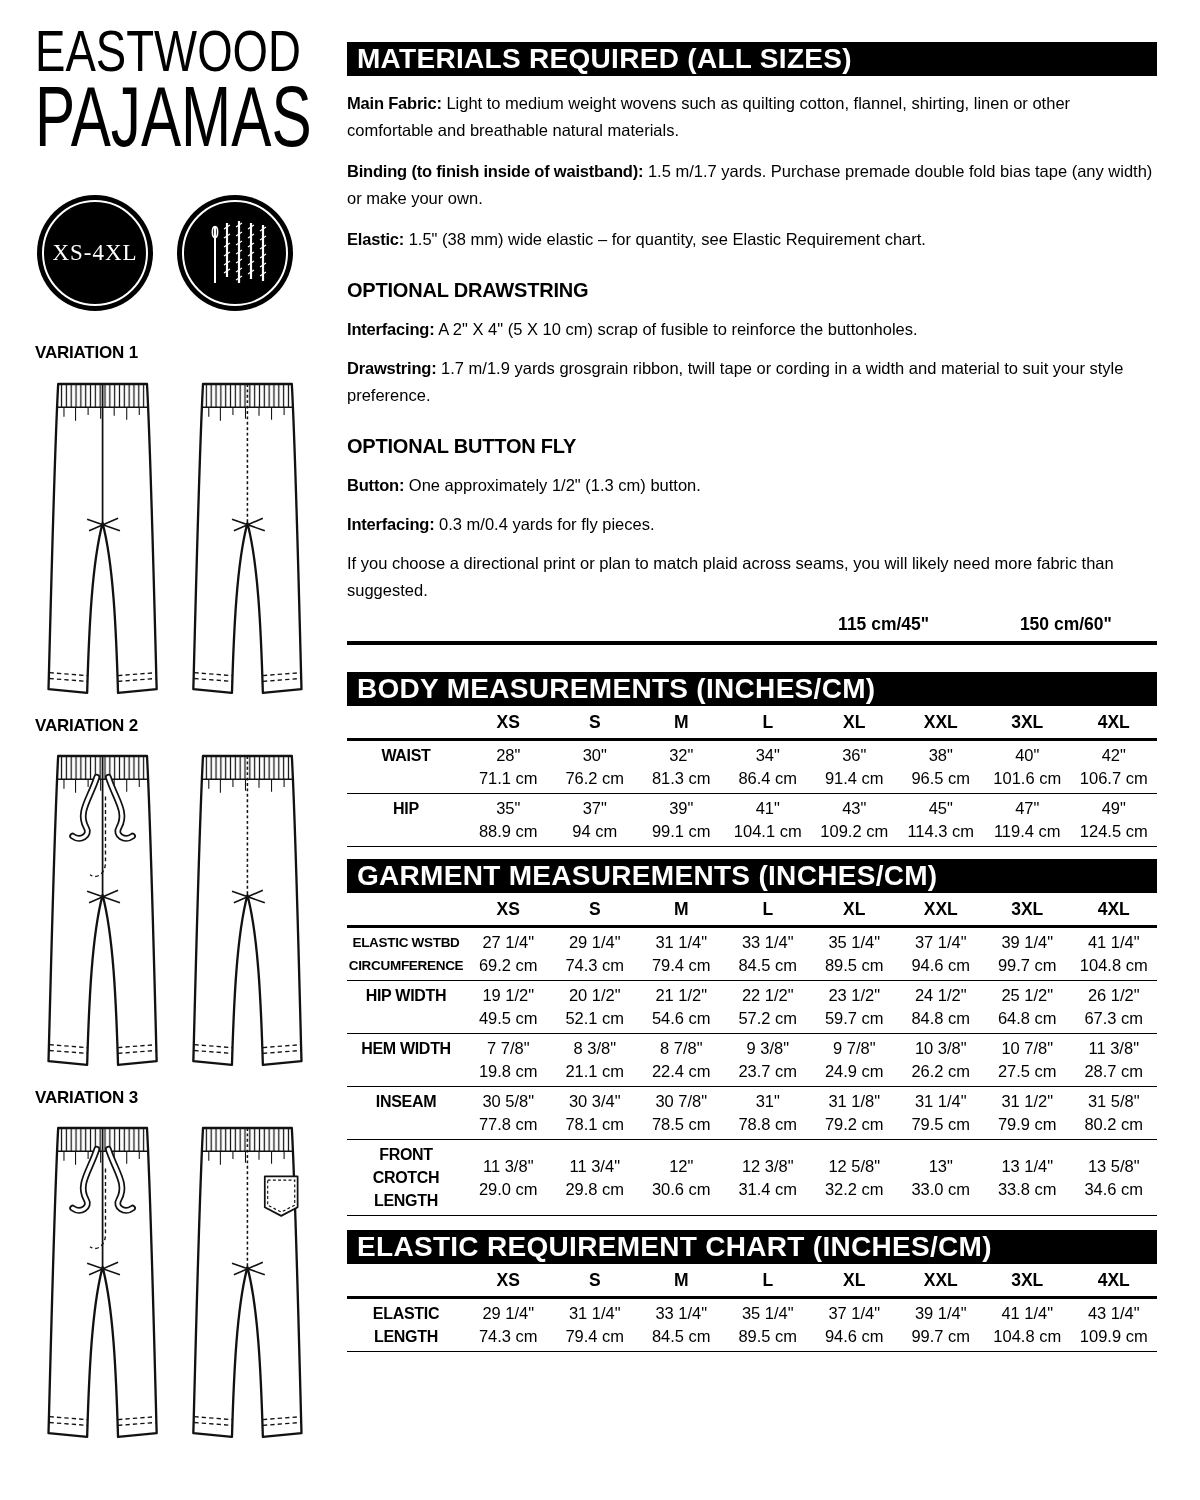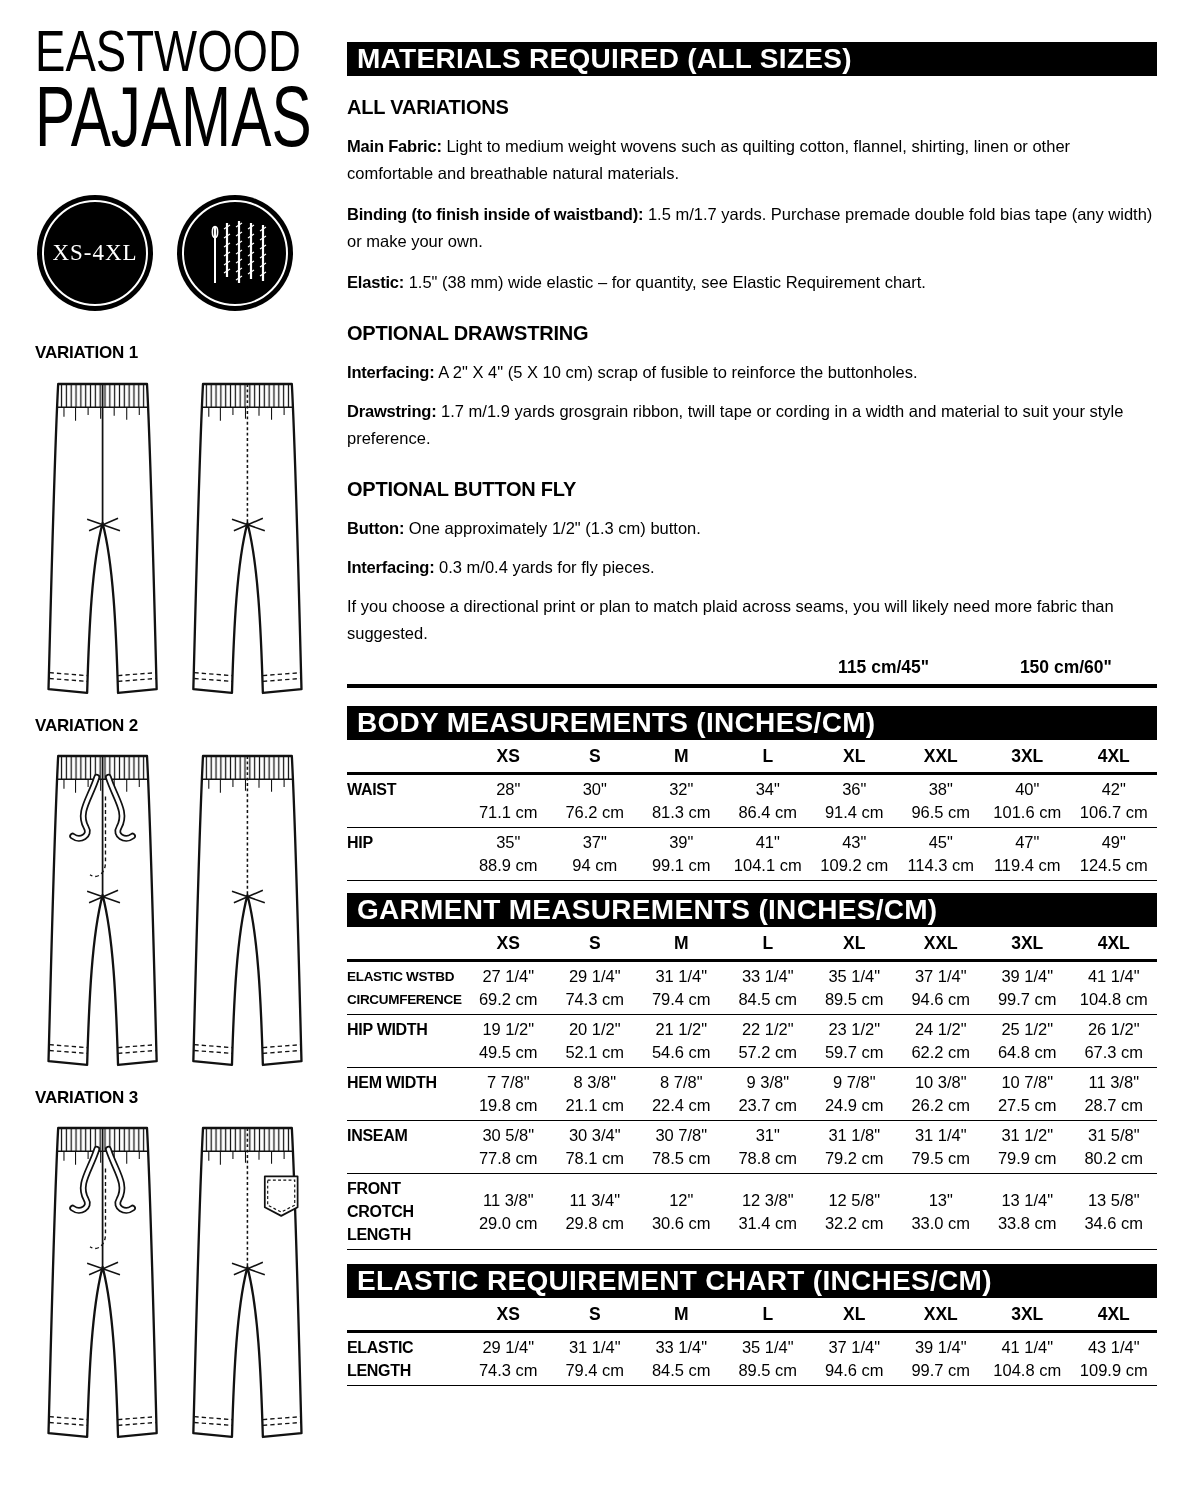--- a/index.html
+++ b/index.html
@@ -30,25 +30,25 @@
   .ytable{width:100%;border-collapse:collapse;table-layout:fixed;margin-top:6px;}
   .ytable col.lblc{width:55%;}
   .ytable thead th{font-size:17.5px;font-weight:700;text-align:center;padding:4px 0 6px;border-bottom:4px solid #000;}
   .ytable thead th.lbl{text-align:left;}
   .ytable td,.ytable tbody th{font-size:17px;line-height:27px;padding:0;}
   .ytable tbody th{text-align:left;font-weight:700;letter-spacing:-.2px;}
   .ytable td{text-align:center;}
   .ytable tbody tr:first-child th,.ytable tbody tr:first-child td{padding-top:4px;}
   .ytable tbody tr:last-child th,.ytable tbody tr:last-child td{border-bottom:2px solid #000;padding-bottom:3px;}
   
-  .bar.b2{margin-top:18px;} .bar.b3{margin-top:12px;} .bar.b4{margin-top:14px;}
+  .bar.b2{margin-top:27px;} .bar.b3{margin-top:12px;} .bar.b4{margin-top:14px;}
   .mtable{width:100%;border-collapse:collapse;table-layout:fixed;}
   .mtable thead th{font-size:17.5px;font-weight:700;padding:6px 0 5px;border-bottom:3.5px solid #000;}
   .mtable th.lbl{width:118px;text-align:left;}
-  .mtable tbody th.lbl{font-size:16px;font-weight:700;letter-spacing:-.3px;vertical-align:top;line-height:23px;padding:3px 0;}
+  .mtable tbody th.lbl{font-size:16px;font-weight:700;letter-spacing:-.3px;vertical-align:top;line-height:23px;padding:3px 0;text-align:center;}
   .mtable tbody th.lbl.small{font-size:13.5px;}
   .mtable td{text-align:center;font-size:16.5px;line-height:23px;padding:3px 0;}
   .mtable tbody tr{border-bottom:1.6px solid #000;}
 </style>
 </head>
 <body>
 
 <svg width="0" height="0" style="position:absolute" aria-hidden="true">
   <defs>
     <pattern id="wb" width="5" height="26" patternUnits="userSpaceOnUse">
@@ -137,21 +137,20 @@
       <use href="#pantBack"></use>
       <use href="#pocket" transform="translate(70,0)"></use>
     </g>
   </svg>
 </div>
 
 <div class="right-col">
 
   <div class="bar">MATERIALS REQUIRED (ALL SIZES)</div>
 
-  <h3 class="subhead">ALL VARIATIONS</h3>
   <p class="item"><b>Main Fabric:</b> <span>Light to medium weight wovens such as quilting cotton, flannel, shirting, linen or other comfortable and breathable natural materials.</span></p>
   <p class="item"><b>Binding (to finish inside of waistband):</b> <span>1.5 m/1.7 yards. Purchase premade double fold bias tape (any width) or make your own.</span></p>
   <p class="item"><b>Elastic:</b> <span>1.5" (38 mm) wide elastic – for quantity, see Elastic Requirement chart.</span></p>
 
   <h3 class="subhead mt">OPTIONAL DRAWSTRING</h3>
   <p class="item"><b>Interfacing:</b> <span>A 2" X 4" (5 X 10 cm) scrap of fusible to reinforce the buttonholes.</span></p>
   <p class="item tight"><b>Drawstring:</b> <span>1.7 m/1.9 yards grosgrain ribbon, twill tape or cording in a width and material to suit your style preference.</span></p>
 
   <h3 class="subhead mt">OPTIONAL BUTTON FLY</h3>
   <p class="item"><b>Button:</b> <span>One approximately 1/2" (1.3 cm) button.</span></p>
@@ -341,21 +340,21 @@
           <td>
             <div>22 1/2"</div>
             <div>57.2 cm</div>
           </td>
           <td>
             <div>23 1/2"</div>
             <div>59.7 cm</div>
           </td>
           <td>
             <div>24 1/2"</div>
-            <div>62.2 cm</div>
+            <div>84.8 cm</div>
           </td>
           <td>
             <div>25 1/2"</div>
             <div>64.8 cm</div>
           </td>
           <td>
             <div>26 1/2"</div>
             <div>67.3 cm</div>
           </td>
         </tr>

